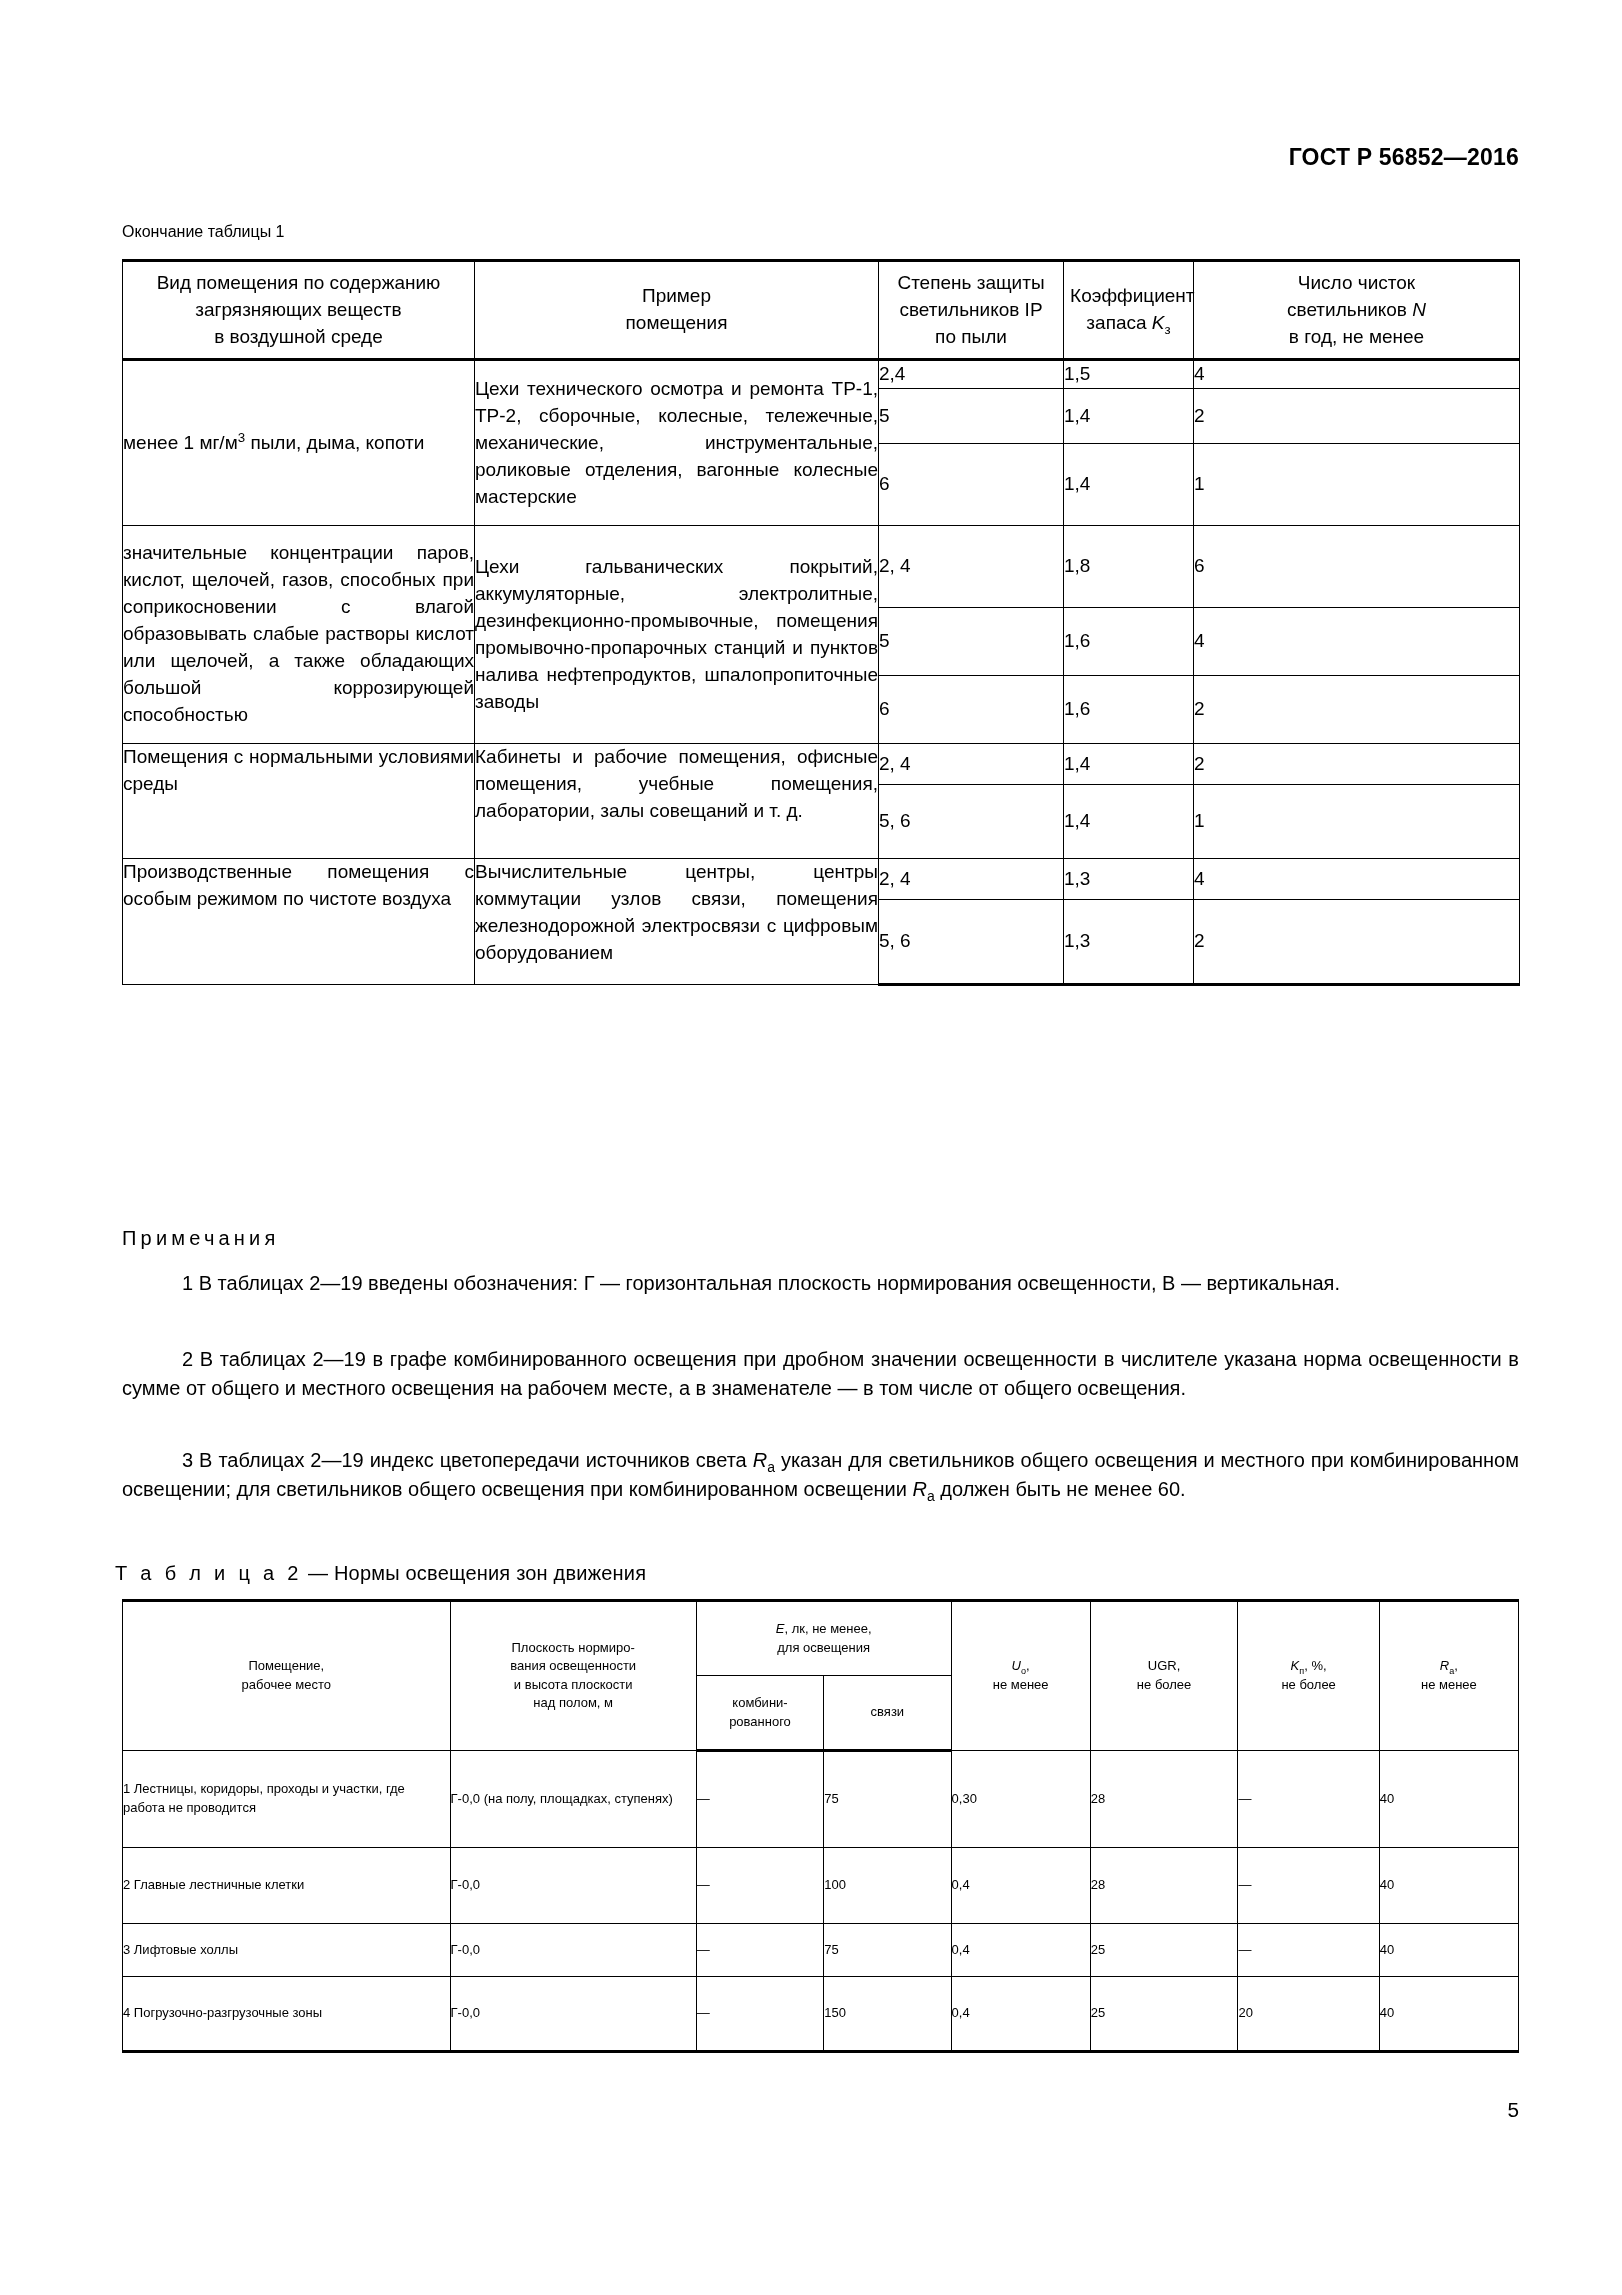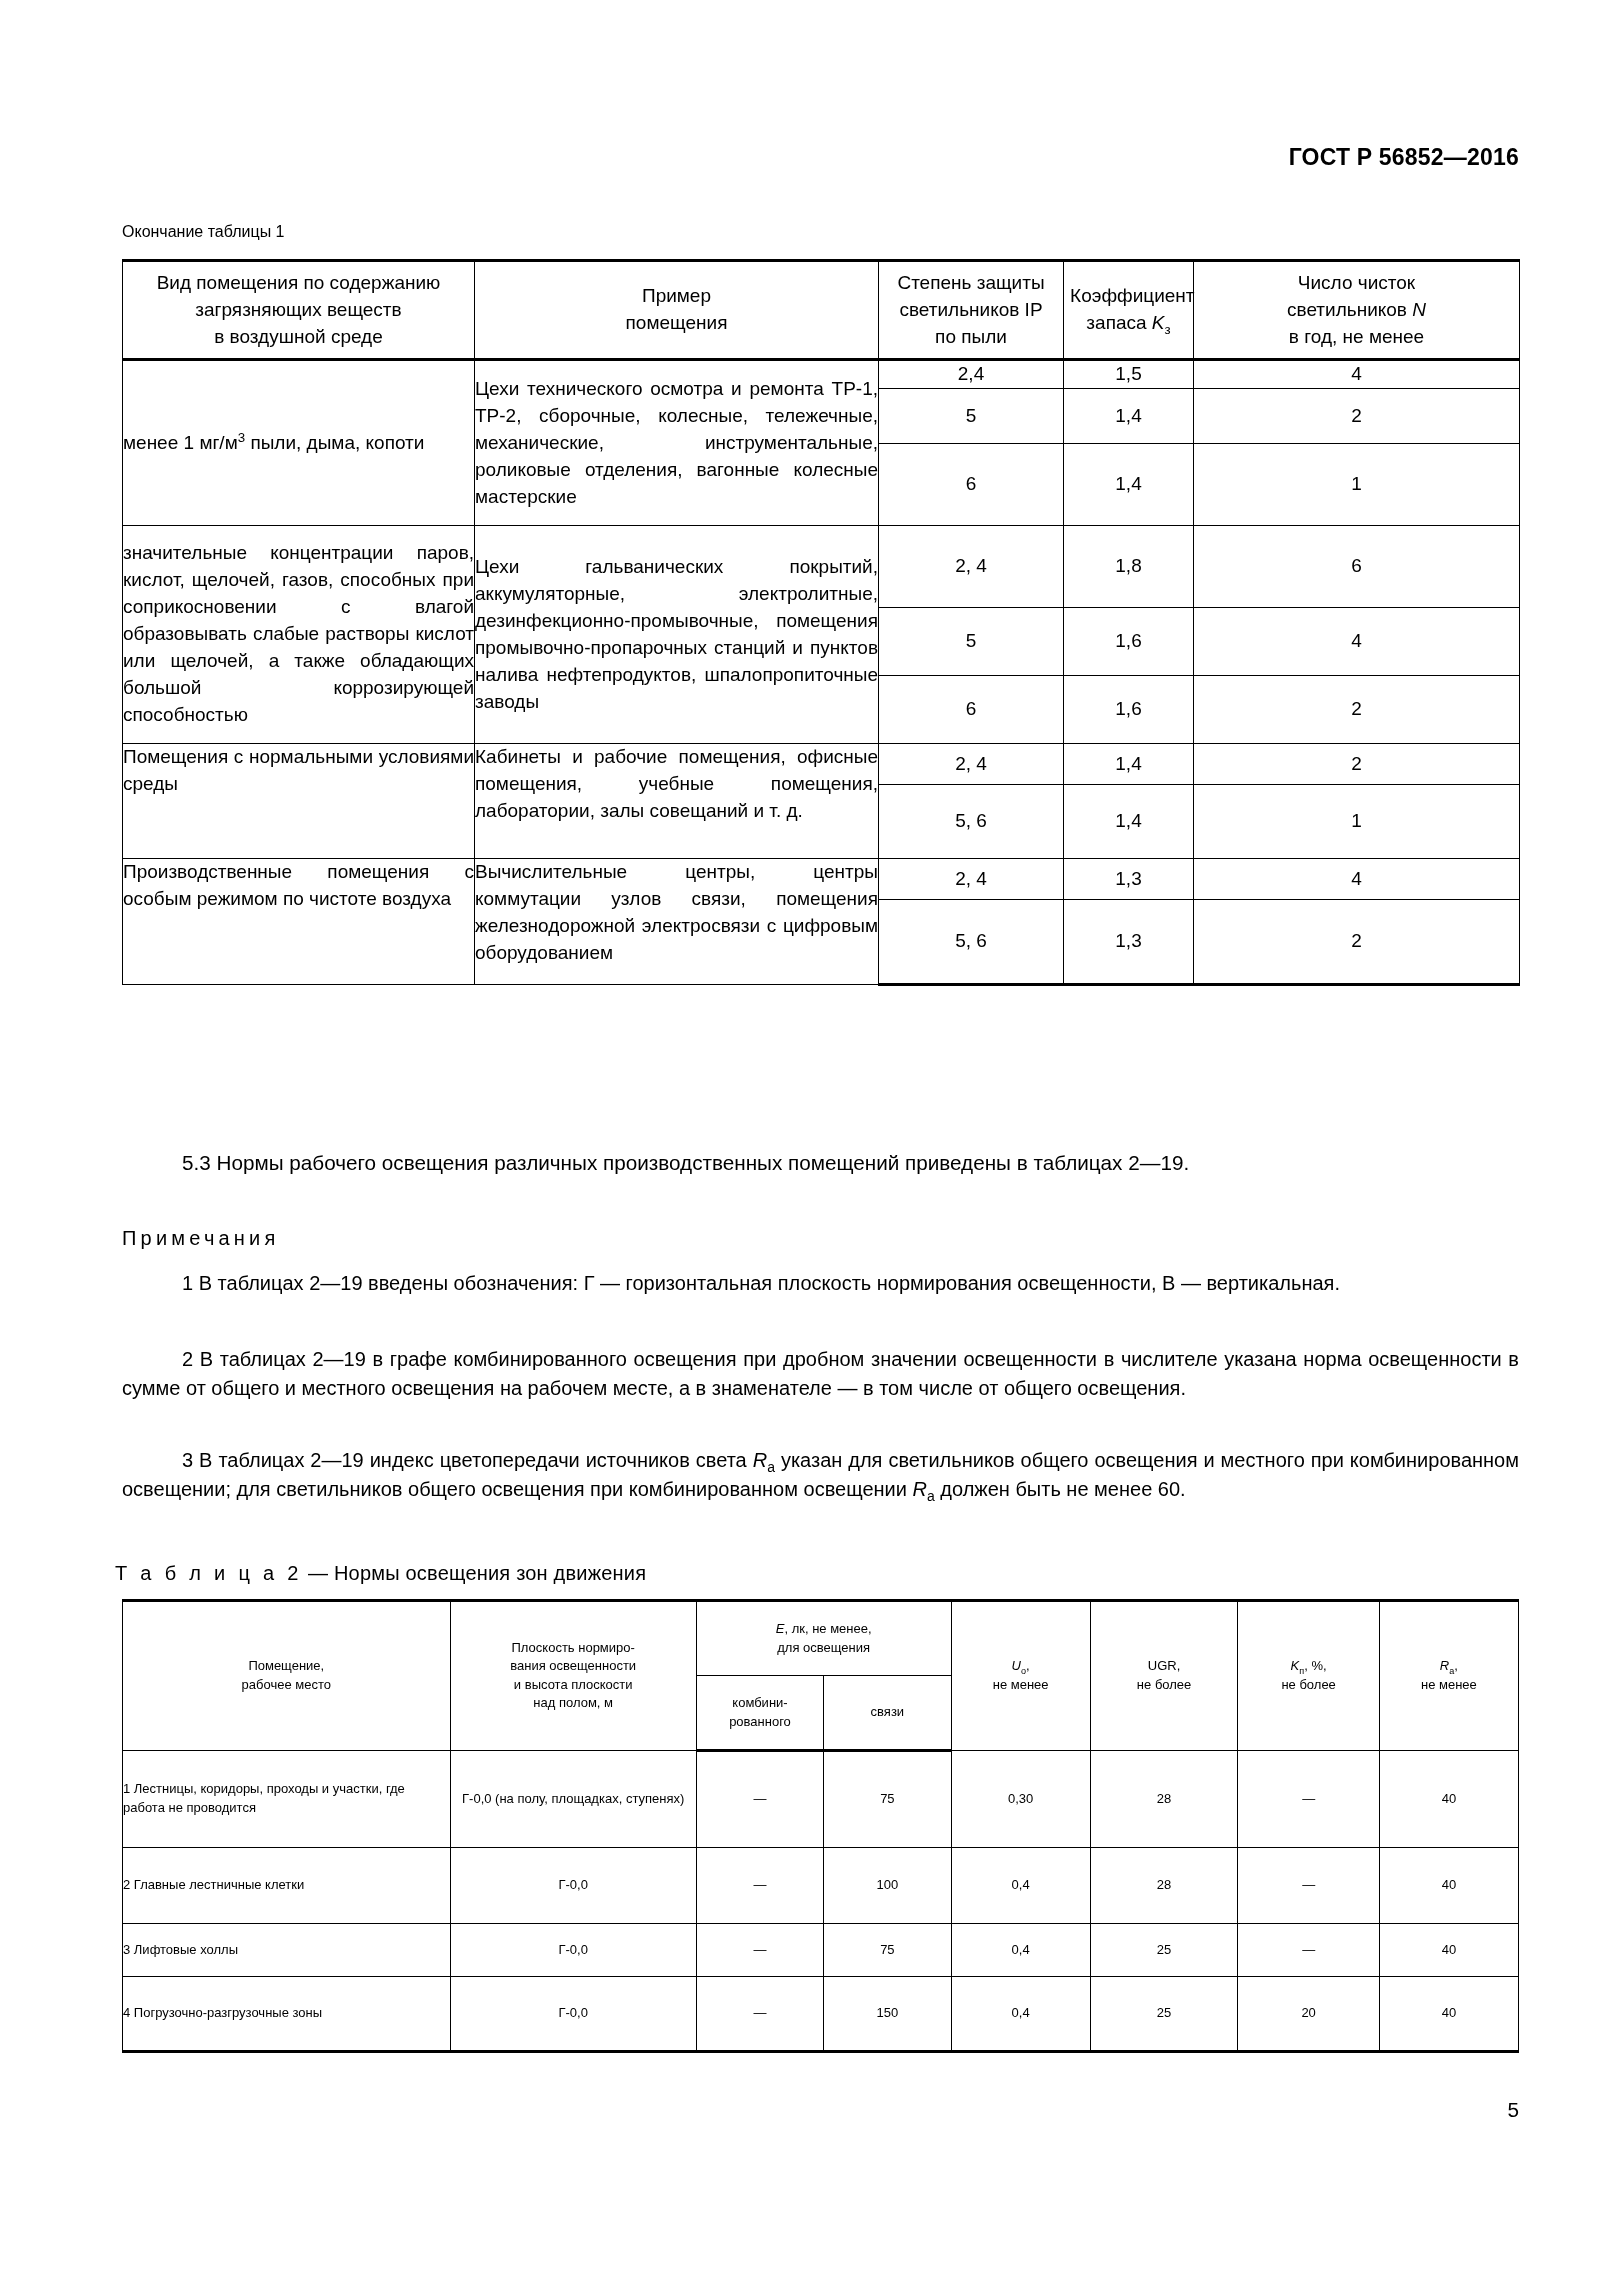--- a/index.html
+++ b/index.html
@@ -32,21 +32,21 @@
     font-size:19px;
     line-height:1.42;
   }
   .tbl td, .tbl th {
     border:1.2px solid #000;
     padding:0;
     vertical-align:middle;
     font-weight:normal;
   }
   .tbl .thead td { text-align:center; padding:7.7px 6.1px; }
-  .tbl .num { text-align:center; }
+  .tbl .num { }
   .pad-l { padding:9.2px 10.7px 9.2px 12.2px; }
   .just  { text-align:justify; text-align-last:left; hyphens:manual; }
   .topline { border-top:3.1px solid #000 !important; }
   .botline { border-bottom:3.1px solid #000 !important; }
 
   
   #table1 { left:122px; top:259px; width:1397px; }
 
   
   .body-text {
@@ -183,21 +183,20 @@
         <td class="num">4</td>
       </tr>
       <tr>
         <td class="num botline" style="height:83px">5, 6</td>
         <td class="num botline">1,3</td>
         <td class="num botline">2</td>
       </tr>
     </tbody>
   </table>
 
-  <div class="body-text p53">5.3 Нормы рабочего освещения различных производственных помещений приведены в таблицах 2—19.</div>
 
   <div class="body-text notes-h">Примечания</div>
   <div class="body-text note1">1 В таблицах 2—19 введены обозначения: Г — горизонтальная плоскость нормирования освещенности, В — вертикальная.</div>
   <div class="body-text note2">2 В таблицах 2—19 в графе комбинированного освещения при дробном значении освещенности в числителе указана норма освещенности в сумме от общего и местного освещения на рабочем месте, а в знаменателе — в том числе от общего освещения.</div>
   <div class="body-text note3"><span>3 В таблицах 2—19 индекс цветопередачи источников света </span><span class="it">R</span><span class="sub">a</span><span> указан для светильников общего освещения и местного при комбинированном освещении; для светильников общего освещения при комбинированном освещении </span><span class="it">R</span><span class="sub">a</span><span> должен быть не менее 60.</span></div>
 
   <div class="t2-caption">
     <span class="sp">Т а б л и ц а  2</span><span> — </span><span>Нормы освещения зон движения</span>
   </div>
 

